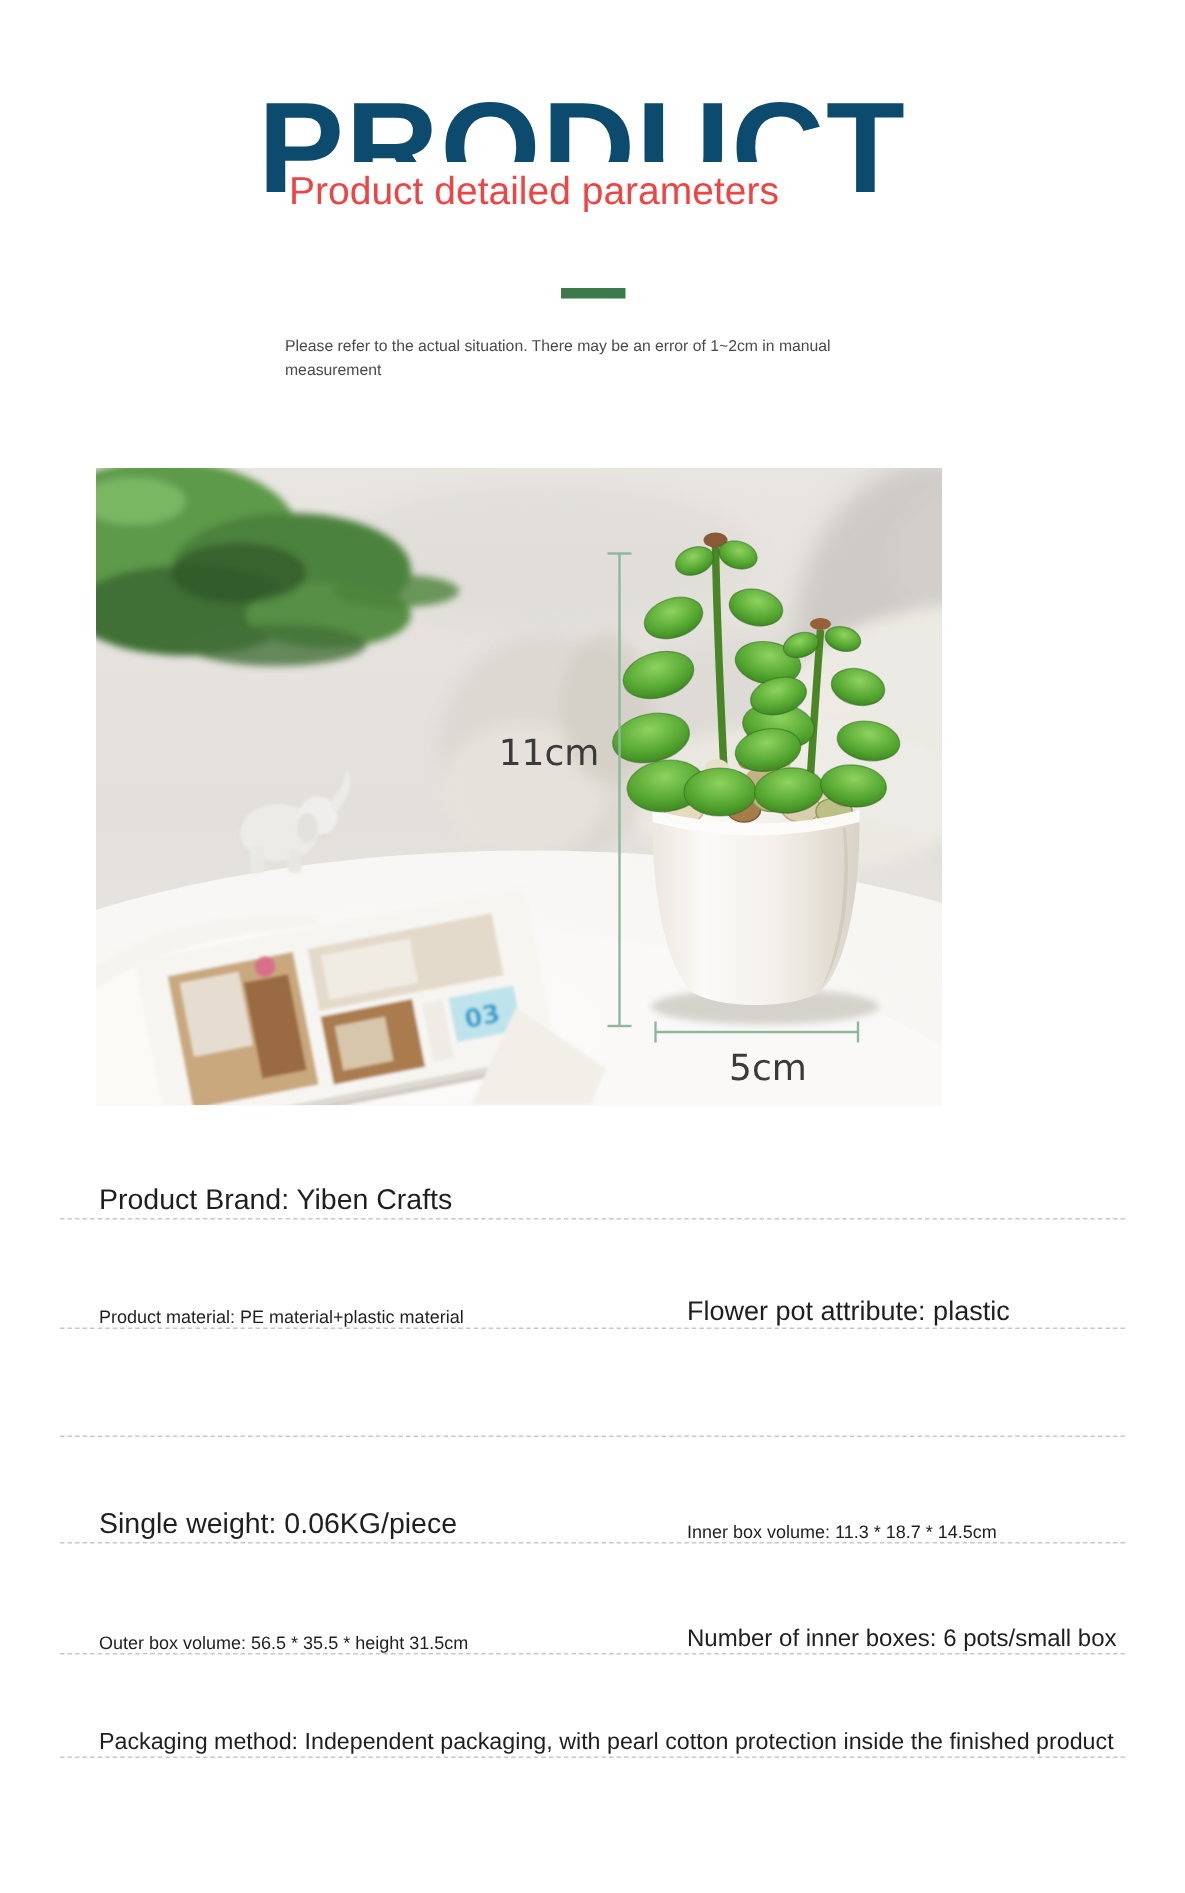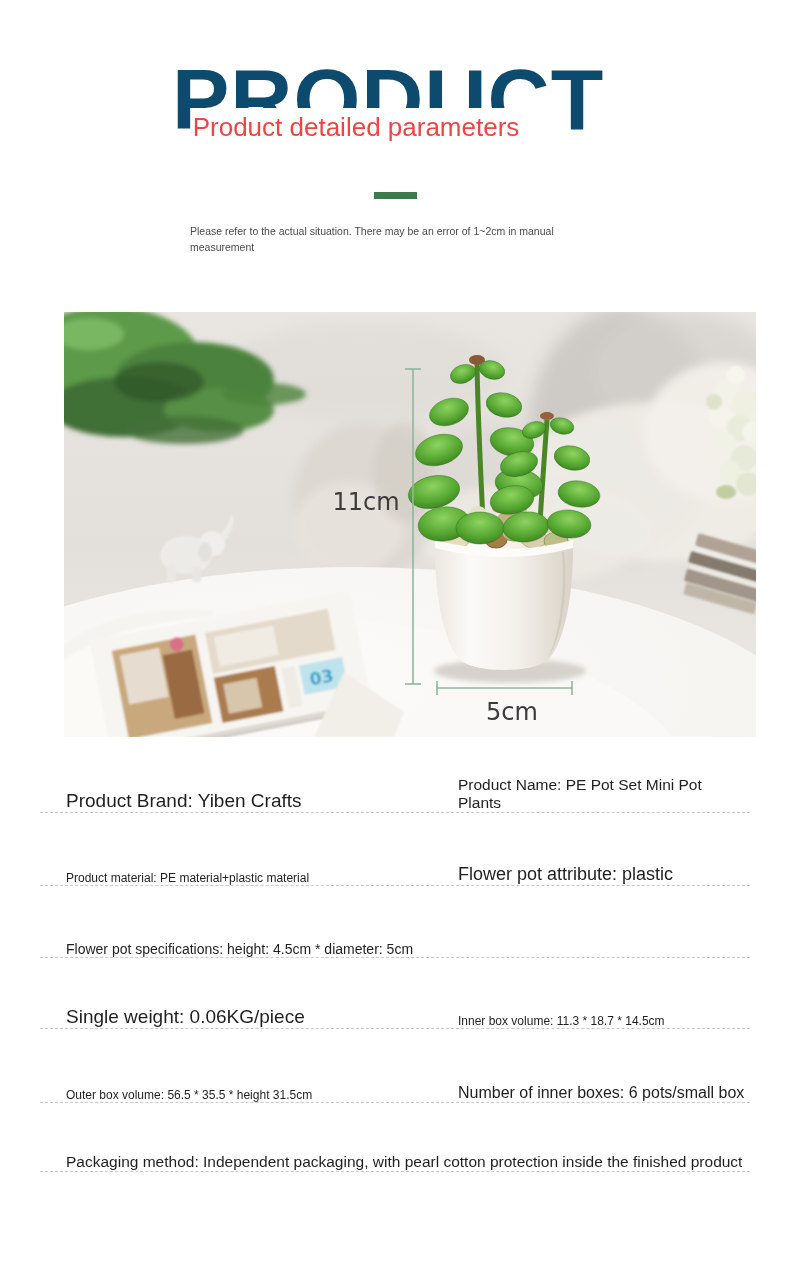--- a/index.html
+++ b/index.html
@@ -24,21 +24,21 @@
   .title-divider{
     position:absolute;left:374px;top:192px;width:43px;height:7px;
     z-index:3;
   }
   .disclaimer{
     position:absolute;left:190px;top:212px;width:402px;
     font-size:10.5px;line-height:1.55;color:#4a4a4a;z-index:3;
   }
   
   .photo{
-    position:absolute;left:64px;top:312px;width:692px;height:425px;overflow:hidden;
+    position:absolute;left:64px;top:312px;width:564px;height:425px;overflow:hidden;
   }
   .photo svg{display:block;}
   .dim-label{
     font-family:"DejaVu Sans",sans-serif;font-size:24px;fill:#3b3b3b;
   }
   
   .specs{
     position:absolute;left:40px;top:740px;width:710px;z-index:3;
   }
   .spec-row{
@@ -262,28 +262,26 @@
     <line x1="373" y1="369" x2="373" y2="383"></line>
     <line x1="508" y1="369" x2="508" y2="383"></line>
   </g>
   <text class="dim-label" x="448" y="408" text-anchor="middle">5cm</text>
 </svg>
 </div>
 
 <div class="specs">
   <div class="spec-row h1r">
     <div class="spec-left f19">Product Brand: Yiben Crafts</div>
-    <div class="spec-right f155">Product Name: PE Pot Set Mini Pot Plants</div>
   </div>
   <div class="spec-row h2r">
     <div class="spec-left f16">Product material: PE material+plastic material</div>
     <div class="spec-right f18">Flower pot attribute: plastic</div>
   </div>
   <div class="spec-row h3r">
-    <div class="spec-left f14">Flower pot specifications: height: 4.5cm * diameter: 5cm</div>
   </div>
   <div class="spec-row h4r">
     <div class="spec-left f19">Single weight: 0.06KG/piece</div>
     <div class="spec-right f16">Inner box volume: 11.3 * 18.7 * 14.5cm</div>
   </div>
   <div class="spec-row h5r">
     <div class="spec-left f15">Outer box volume: 56.5 * 35.5 * height 31.5cm</div>
     <div class="spec-right f12">Number of inner boxes: 6 pots/small box</div>
   </div>
   <div class="spec-row h6r">

